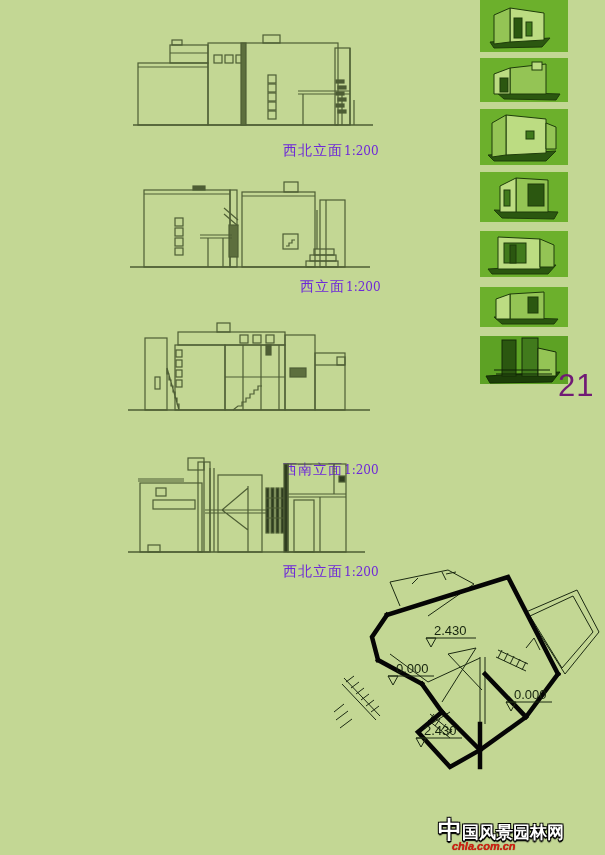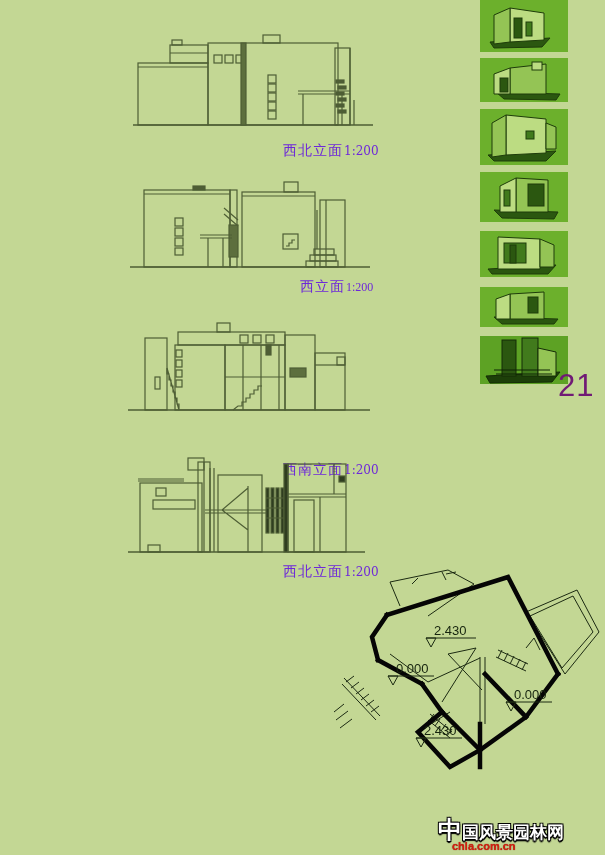--- a/index.html
+++ b/index.html
@@ -21,21 +21,21 @@
       font-family:"Liberation Sans",sans-serif;letter-spacing:1px;}
   
   .plan{left:330px;top:562px;width:275px;height:228px;}
   .plan text{font-family:"Liberation Sans",sans-serif;font-size:13px;fill:#16240e;}
   
   .watermark{right:17px;bottom:3px;text-align:left;width:150px;}
   .wm-title{color:#ffffff;font-weight:bold;font-size:17px;line-height:1;
       font-family:"DejaVu Sans",sans-serif;white-space:nowrap;
       text-shadow:-1px -1px 0 #000,1px -1px 0 #000,-1px 1px 0 #000,1px 1px 0 #000,0 2px 1px #000;}
   .wm-title::first-letter{font-size:24px;}
-  .wm-url{color:#d41f0f;font-weight:bold;font-size:11px;margin-top:-2px;
+  .wm-url{color:#d41f0f;font-weight:bold;font-style:italic;font-size:11px;margin-top:-2px;
       margin-left:14px;text-shadow:0 0 1px #7a0c06;}
 </style>
 </head>
 <body>
 
 <section class="abs elevation" style="left:120px;top:20px;width:260px;height:150px;">
   <svg width="260" height="130" viewBox="0 0 260 130">
     <g stroke="#4e5e35" stroke-width="1.2" fill="none">
       <path d="M13,105H253" stroke-width="1.6"></path>
       <rect x="18" y="43" width="70" height="62"></rect>
@@ -90,21 +90,21 @@
       <rect x="163" y="64" width="15" height="15"></rect>
       <path d="M166,76 h3 v-3 h3 v-3 h3"></path>
       <rect x="200" y="30" width="25" height="67"></rect>
         <path d="M206,30V97"></path>
       <rect x="186" y="91" width="32" height="6"></rect>
         <rect x="190" y="85" width="26" height="6"></rect>
         <rect x="194" y="79" width="20" height="6"></rect>
       <path d="M197,40V79"></path>
     </g>
   </svg>
-  <div class="elev-label" style="left:180px;top:108px;font-family:Liberation Serif, serif;">
+  <div class="elev-label" style="left:180px;top:108px;">
     <span>西立面</span><span class="scale">1:200</span>
   </div>
 </section>
 
 <section class="abs elevation" style="left:120px;top:310px;width:260px;height:140px;">
   <svg width="260" height="105" viewBox="0 0 260 105">
     <g stroke="#4e5e35" stroke-width="1.2" fill="none">
       <path d="M8,100H250" stroke-width="1.6"></path>
       <rect x="25" y="28" width="22" height="72"></rect>
         <rect x="35" y="67" width="5" height="12"></rect>

